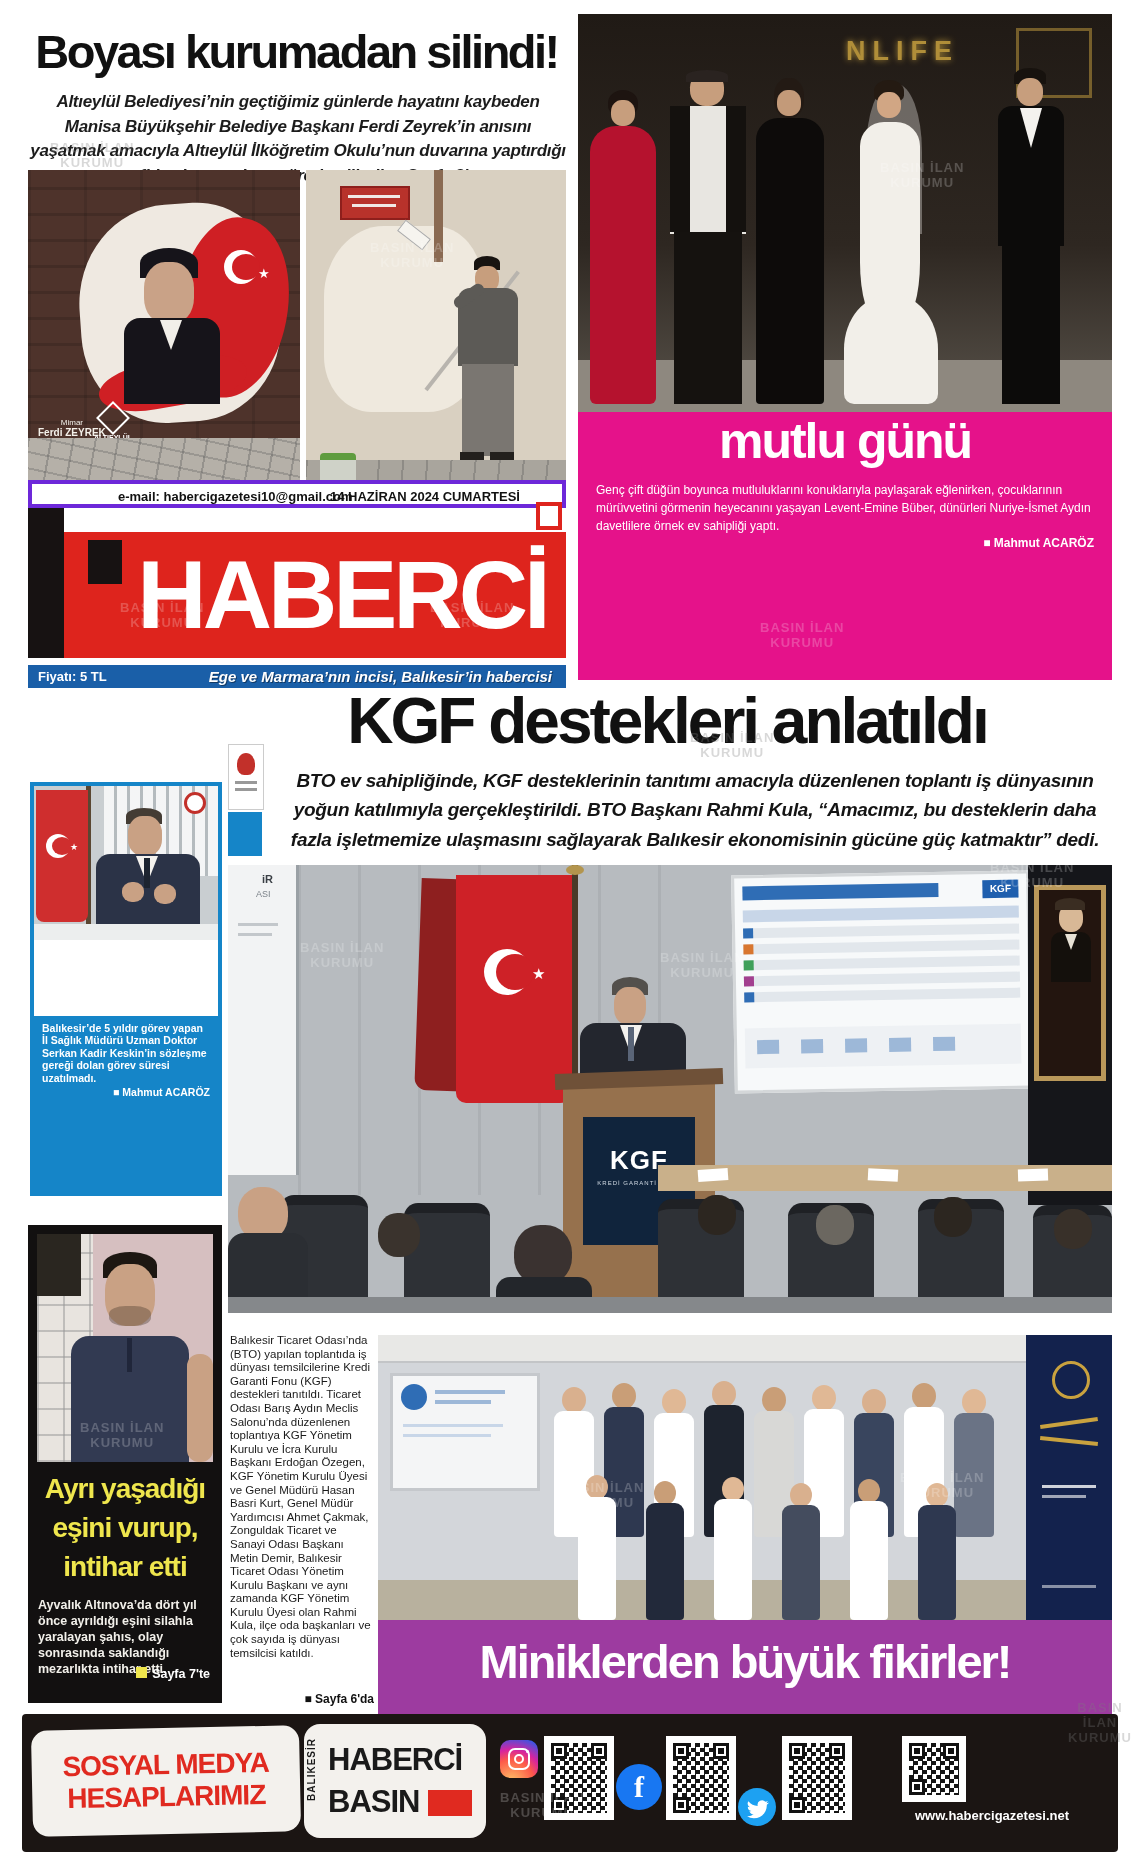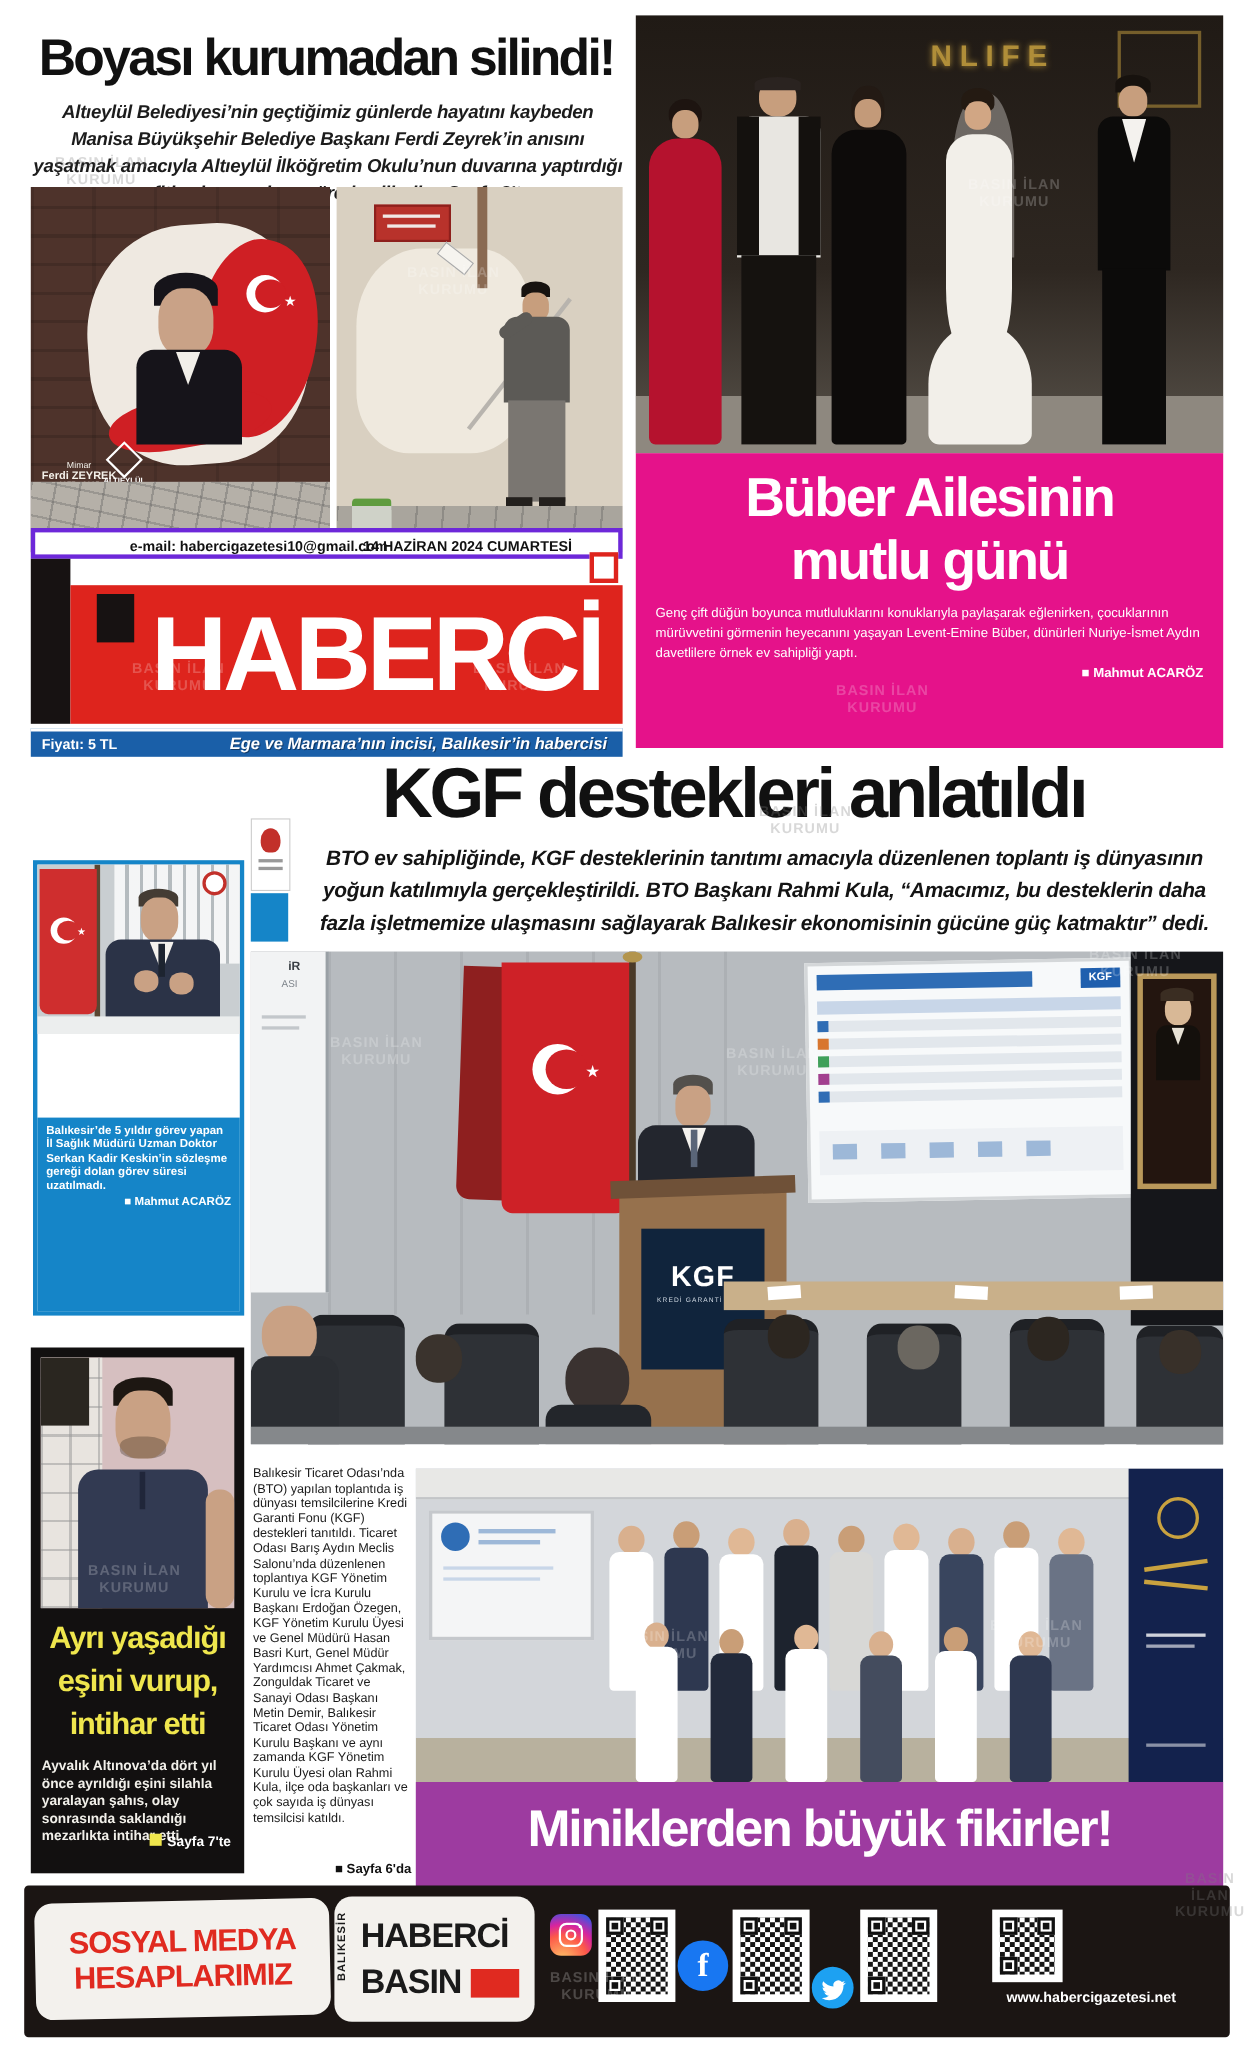--- a/index.html
+++ b/index.html
@@ -131,21 +131,20 @@
       <div class="a" style="left:266px;top:280px;width:94px;height:110px;background:#f2efe9;border-radius:50% 50% 10px 10px;"></div>
 
       <div class="a" style="left:436px;top:54px;width:32px;height:16px;background:#17120e;border-radius:50% 50% 0 0;"></div>
       <div class="a" style="left:439px;top:64px;width:26px;height:28px;background:#c79e7d;border-radius:45%;"></div>
       <div class="a" style="left:420px;top:92px;width:66px;height:140px;background:#0c0b0a;border-radius:14px 14px 0 0;"></div>
       <div class="a" style="left:442px;top:94px;width:22px;height:40px;background:#f4f2ee;clip-path:polygon(50% 100%,0 0,100% 0);"></div>
       <div class="a" style="left:424px;top:230px;width:58px;height:160px;background:#0c0b0a;"></div>
     </div>
 
     <div class="a" style="left:578px;top:412px;width:534px;height:268px;background:#e5128a;">
-      <div style="margin-top:12px;text-align:center;color:#fff;font-size:50px;font-weight:bold;letter-spacing:-2px;line-height:56px;">Büber Ailesinin</div>
       <div style="text-align:center;color:#fff;font-size:50px;font-weight:bold;letter-spacing:-2px;line-height:58px;">mutlu günü</div>
       <div style="display:flex;gap:16px;padding:10px 18px 0 18px;">
         <div style="flex:1;">
           <p style="margin:0;color:#fff;font-size:12px;font-weight:normal;line-height:14.5px;display:inline;">Genç çift düğün boyunca mutluluklarını konuklarıyla paylaşarak eğlenirken, çocuklarının mürüvvetini görmenin heyecanını yaşayan Levent-Emine Büber, dünürleri Nuriye-İsmet Aydın davetlilere örnek ev sahipliği yaptı.</p>
           <div style="text-align:right;color:#fff;font-size:12px;font-weight:bold;margin-top:2px;">■ Mahmut ACARÖZ</div>
         </div>
       </div>
     </div>
   </section>
 

